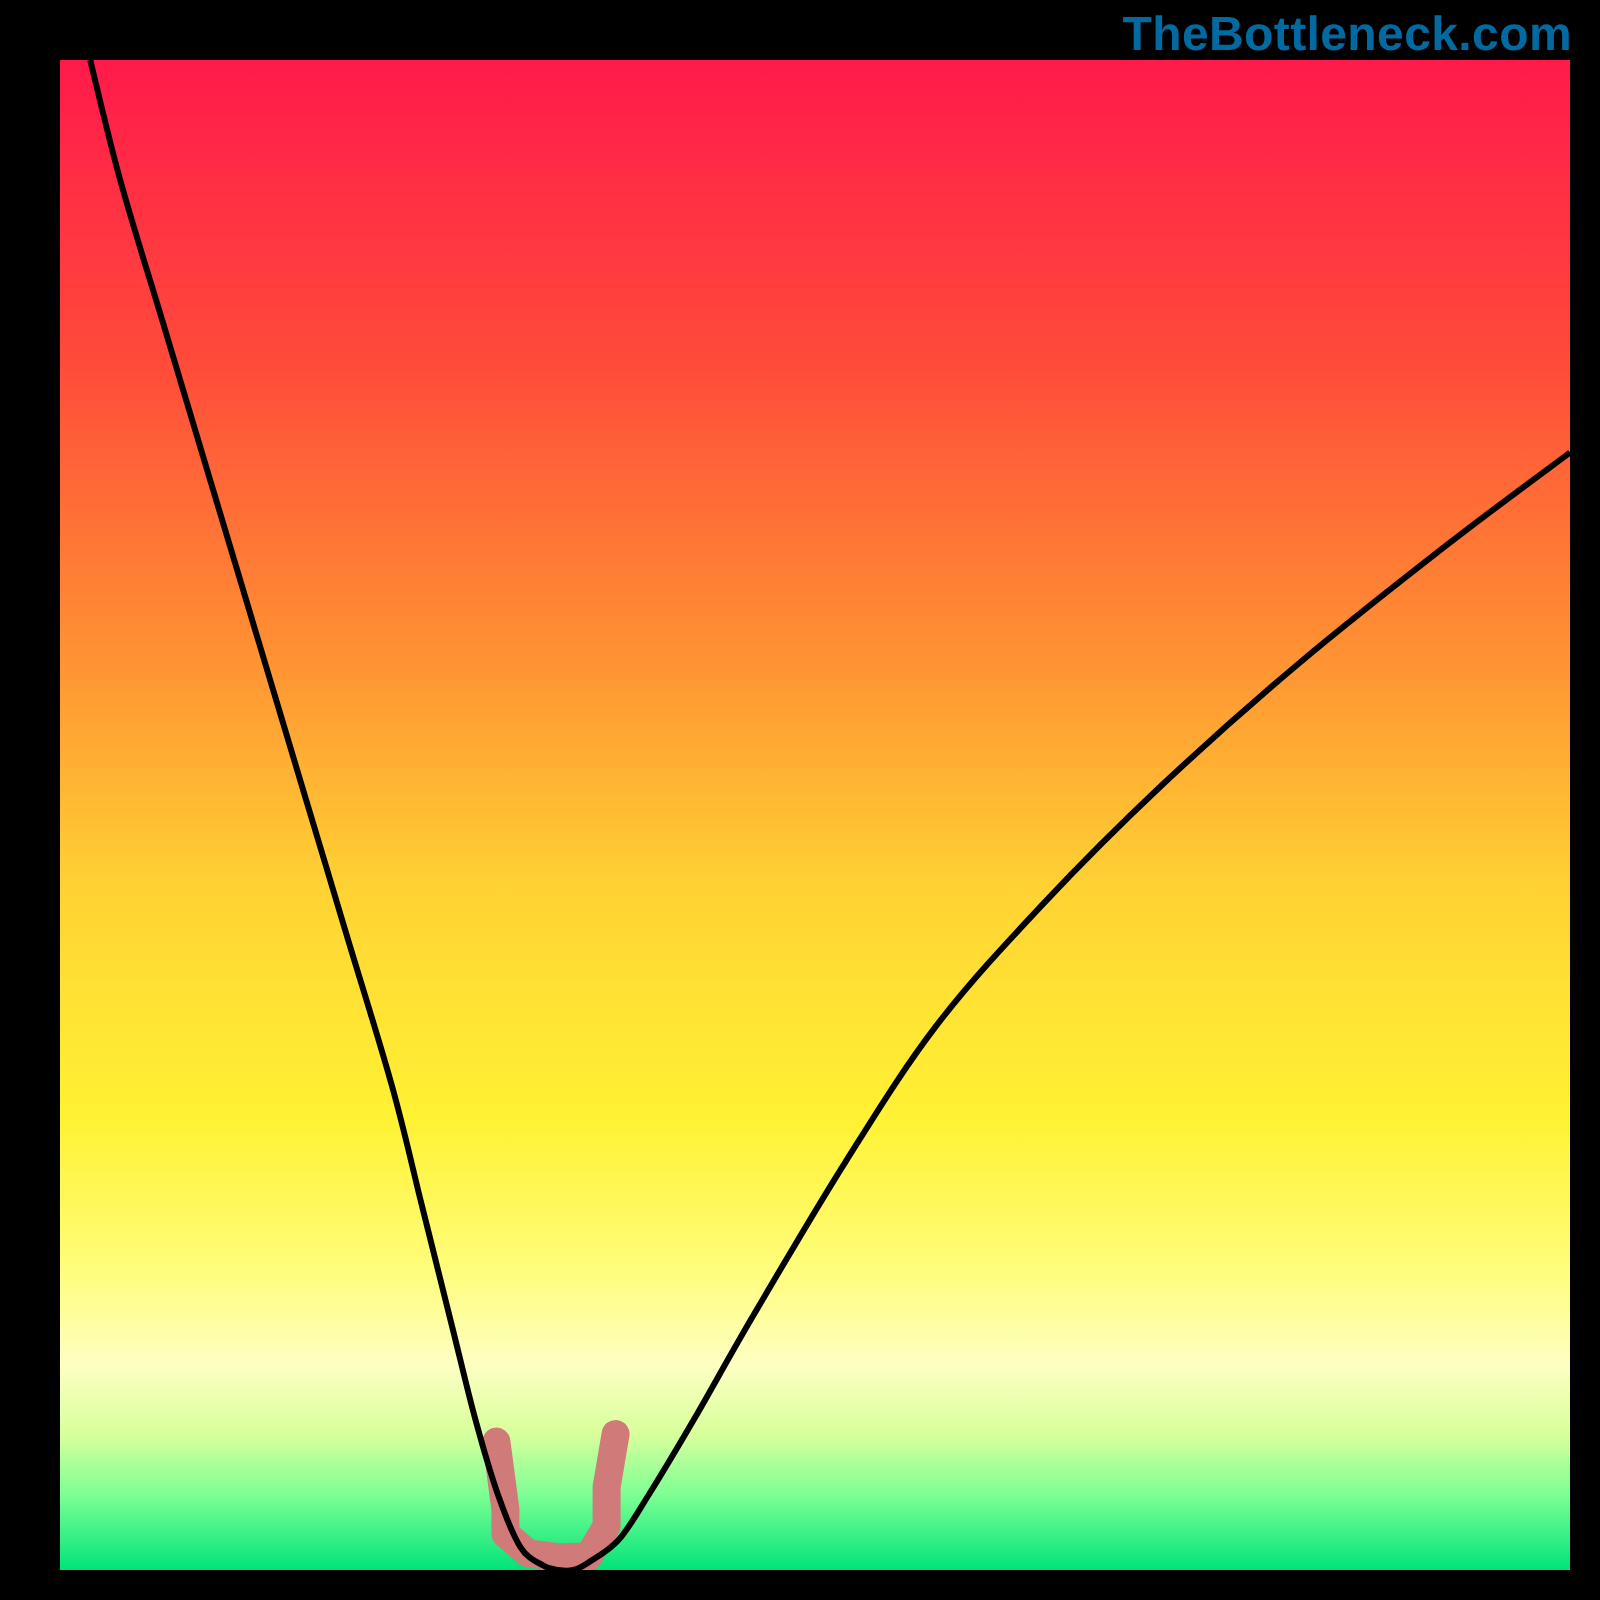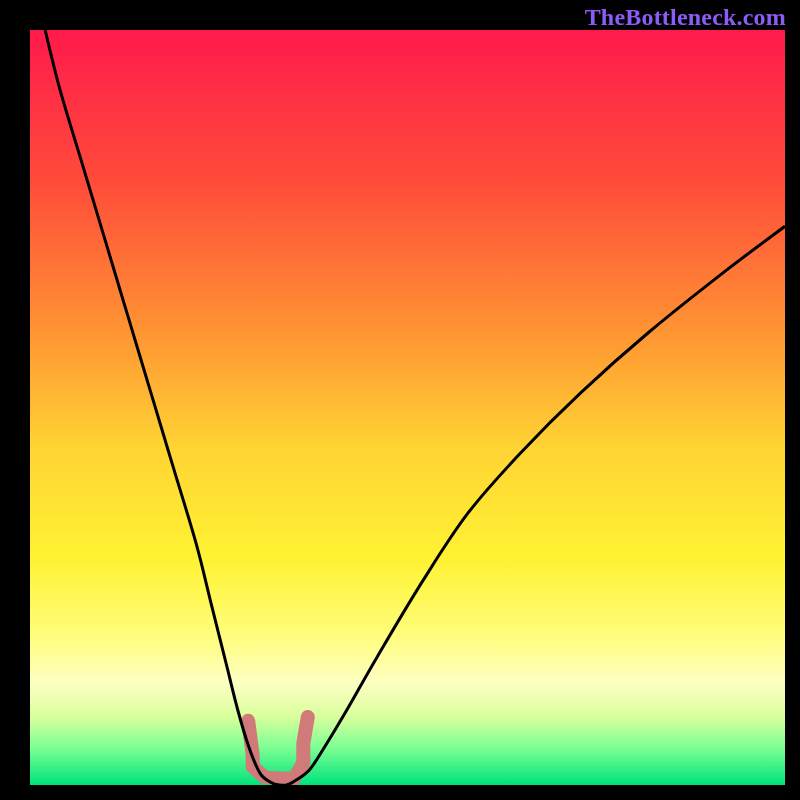--- a/index.html
+++ b/index.html
@@ -23,24 +23,24 @@
     left: 30px;
     top: 30px;
     width: 755px;
     height: 755px;
     overflow: hidden;
   }
   .watermark {
     position: absolute;
     top: 4px;
     right: 14px;
-    font-family: Liberation Serif, serif;
+    font-family: Liberation Sans, sans-serif;
     font-size: 24px;
     font-weight: 600;
-    color: #8b5cf6;
+    color: #0369a1;
     letter-spacing: 0.2px;
   }
   svg {
     display: block;
   }
 </style>
 </head>
 <body>
 
 <div class="frame">

